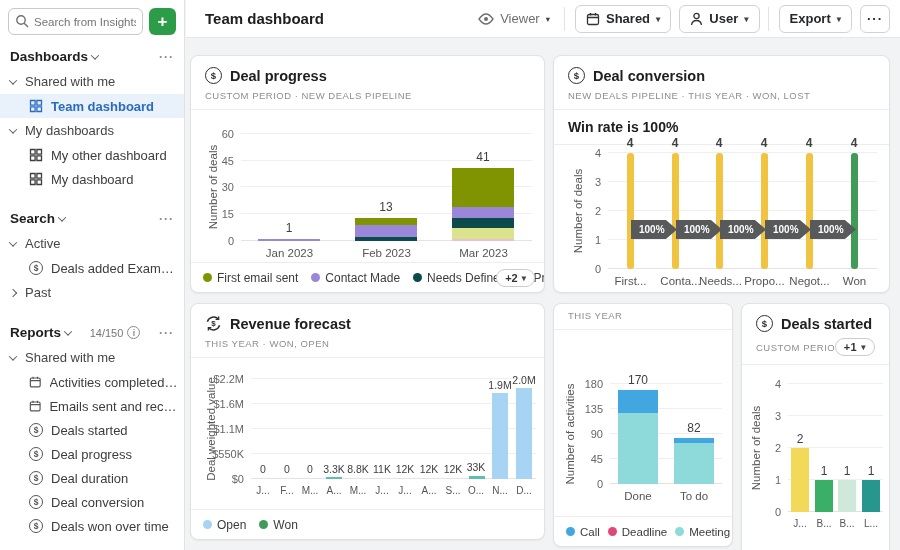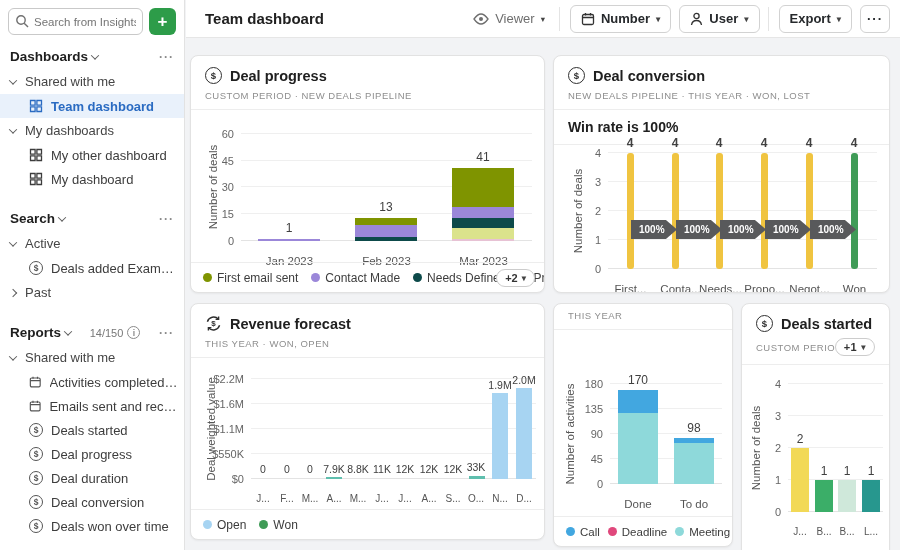--- a/index.html
+++ b/index.html
@@ -43,21 +43,21 @@
   .plot { position:absolute; }
   .gl { position:absolute; left:0; right:0; height:1px; background:#efefef; }
   .gl.base { background:#e3e3e3; }
   .ytick { position:absolute; right:calc(100% + 7px); transform:translateY(50%); font-size:11px; color:#666; }
   .ylab { position:absolute; transform:translate(-50%,-50%) rotate(-90deg); font-size:11.5px; color:#555; white-space:nowrap; }
   .bar { position:absolute; bottom:0; display:flex; flex-direction:column-reverse; }
   .bar i { display:block; width:100%; }
   .bval { position:absolute; text-align:center; font-size:12px; color:#404040; }
   .bval.b { font-weight:bold; }
   .bval.sm { font-size:10.5px; }
-  .xlab { position:absolute; top:calc(100% + 6px); text-align:center; font-size:11.5px; color:#555; white-space:nowrap;margin-top:8px; }
+  .xlab { position:absolute; top:calc(100% + 6px); text-align:center; font-size:11.5px; color:#555; white-space:nowrap; }
   .xlab.sm { font-size:10px; }
   .cbar { position:absolute; bottom:0; width:7px; height:116px; border-radius:3px; }
   .badge { position:absolute; bottom:30px; width:46px; height:19px; background:#58595b; clip-path:polygon(0 0,76% 0,100% 50%,76% 100%,0 100%); color:#fff; font-size:10px; font-weight:bold; display:flex; align-items:center; padding-left:8px; }
   .legend { position:absolute; left:0; right:0; bottom:0; height:30px; display:flex; align-items:center; gap:13px; padding:0 46px 0 12px; border-top:1px solid #ededed; white-space:nowrap; overflow:hidden; }
   .legend.tight { gap:8px; padding-right:22px; }
   .li { display:inline-flex; align-items:center; gap:5px; font-size:12px; color:#3c3c3c; }
   .li.sm { font-size:11.5px; }
   .dot { width:9px; height:9px; border-radius:50%; flex:0 0 auto; }
   .pill { display:inline-flex; align-items:center; gap:4px; border:1px solid #ccc; border-radius:999px; padding:2px 8px; font-size:11px; font-weight:bold; color:#333; background:#fff; cursor:pointer; }
   .legend .pill { position:absolute; right:9px; }
@@ -184,21 +184,21 @@
       </svg>
     <span>Viewer</span>
     <span class="tri">▾</span>
   </span>
   <span class="vdiv"></span>
   <button class="btn">
     <svg width="14" height="14" viewBox="0 0 14 14">
         <rect x="1.5" y="2.5" width="11" height="10" rx="1.5" fill="none" stroke="#333" stroke-width="1.3"></rect>
         <path d="M1.5 5.5h11M4.5 1v2.5M9.5 1v2.5" stroke="#333" stroke-width="1.3"></path>
       </svg>
-    <span>Number</span>
+    <span>Shared</span>
     <span class="tri">▾</span>
   </button>
   <button class="btn">
     <svg width="13" height="14" viewBox="0 0 13 14">
         <circle cx="6.5" cy="4" r="2.6" fill="none" stroke="#333" stroke-width="1.3"></circle>
         <path d="M1.5 13c.5-3 2.5-4.5 5-4.5s4.5 1.5 5 4.5" fill="none" stroke="#333" stroke-width="1.3"></path>
       </svg>
     <span>User</span>
     <span class="tri">▾</span>
   </button>
@@ -367,21 +367,21 @@
       </div>
     <div class="bar" style="left:241px;width:16px">
         <i style="height:86px;background:#a7d4f2"></i>
       </div>
     <div class="bar" style="left:265px;width:16px">
         <i style="height:91px;background:#a7d4f2"></i>
       </div>
     <span class="bval sm" style="left:0px;width:24px;bottom:4px">0</span>
     <span class="bval sm" style="left:23px;width:26px;bottom:4px">0</span>
     <span class="bval sm" style="left:46px;width:26px;bottom:4px">0</span>
-    <span class="bval sm" style="left:70px;width:26px;bottom:4px">7.9K</span>
+    <span class="bval sm" style="left:70px;width:26px;bottom:4px">3.3K</span>
     <span class="bval sm" style="left:94px;width:26px;bottom:4px">8.8K</span>
     <span class="bval sm" style="left:118px;width:26px;bottom:4px">11K</span>
     <span class="bval sm" style="left:141px;width:26px;bottom:4px">12K</span>
     <span class="bval sm" style="left:165px;width:26px;bottom:4px">12K</span>
     <span class="bval sm" style="left:189px;width:26px;bottom:4px">12K</span>
     <span class="bval sm" style="left:212px;width:26px;bottom:6px">33K</span>
     <span class="bval sm" style="left:236px;width:26px;bottom:88px">1.9M</span>
     <span class="bval sm" style="left:260px;width:26px;bottom:93px">2.0M</span>
     <span class="xlab sm" style="left:0;width:24px">J...</span>
     <span class="xlab sm" style="left:24px;width:24px">F...</span>
@@ -426,21 +426,21 @@
     <span class="ytick" style="bottom:0">0</span>
     <div class="bar" style="left:8px;width:40px">
         <i style="height:71px;background:#8ed9da"></i>
         <i style="height:23px;background:#42a7e0"></i>
       </div>
     <div class="bar" style="left:64px;width:40px">
         <i style="height:41px;background:#8ed9da"></i>
         <i style="height:5px;background:#42a7e0"></i>
       </div>
     <span class="bval" style="left:8px;width:40px;bottom:97px">170</span>
-    <span class="bval" style="left:64px;width:40px;bottom:49px">98</span>
+    <span class="bval" style="left:64px;width:40px;bottom:49px">82</span>
     <span class="xlab" style="left:0;width:56px">Done</span>
     <span class="xlab" style="left:56px;width:56px">To do</span>
   </div>
   <div class="legend tight">
     <span class="li sm">
         <i class="dot" style="background:#42a7e0"></i>
         <span>Call</span>
       </span>
     <span class="li sm">
         <i class="dot" style="background:#e0487c"></i>

